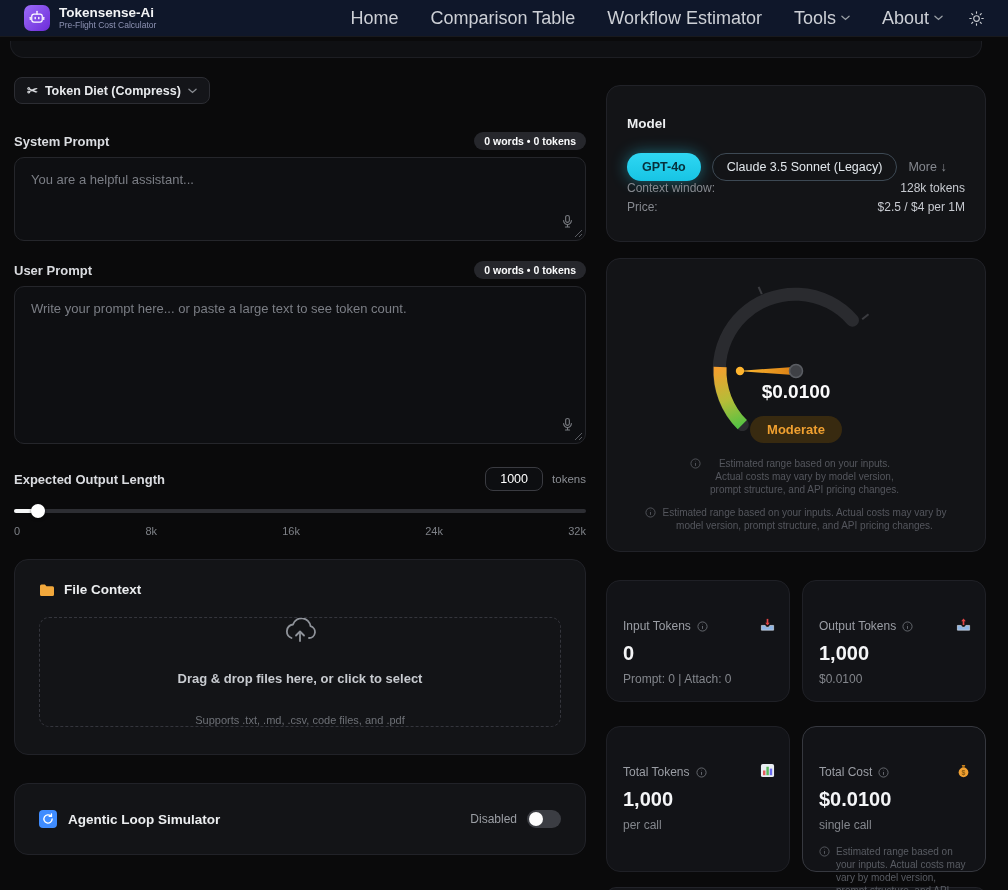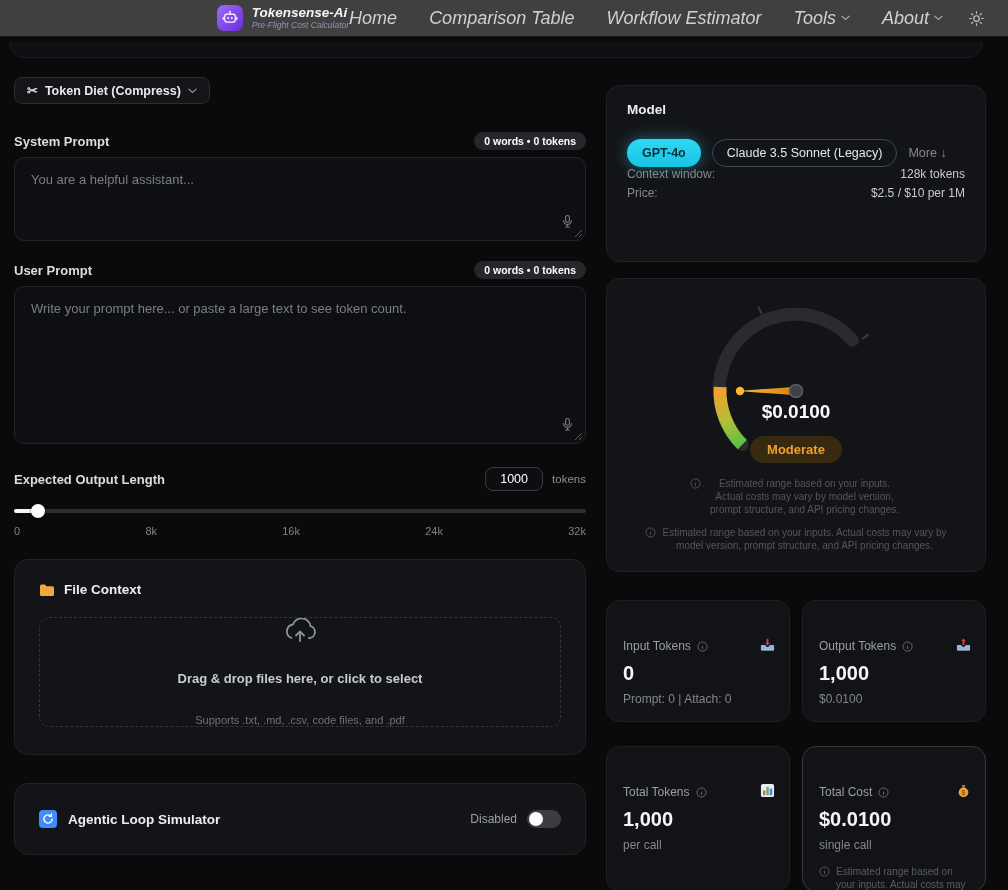--- a/index.html
+++ b/index.html
@@ -7,22 +7,22 @@
   body {
     background:#0a0a0b;
     font-family:"Liberation Sans", sans-serif;
     color:#e6e8eb;
     font-size:13px;
   }
   svg { display:block; }
 
   
   .nav {
-    height:37px; background:#404040; border-bottom:1px solid #18191d;
-    display:flex; align-items:center; justify-content:flex-end; padding:0 24px;font-style:italic;
+    height:37px; background:#0f172a; border-bottom:1px solid #18191d;
+    display:flex; align-items:center; justify-content:space-between; padding:0 24px;
   }
   .brand { display:flex; align-items:center; gap:9px; }
   .brand-logo {
     width:26px; height:26px; border-radius:7px;
     background:linear-gradient(135deg,#9b6cf8,#6d2bd9);
     display:flex; align-items:center; justify-content:center;
   }
   .brand-title { font-size:13.5px; font-weight:bold; color:#f2f3f5; line-height:14px; }
   .brand-sub { font-size:8.5px; color:#8e93b4; line-height:10px; }
   .nav-right { display:flex; align-items:center; gap:32px; }
@@ -104,21 +104,21 @@
   .loop-badge {
     width:18px; height:18px; border-radius:4px; background:#3f8cff;
     display:flex; align-items:center; justify-content:center;
   }
   .toggle-wrap { display:flex; align-items:center; gap:10px; }
   .toggle-state { font-size:12px; color:#9b9ea4; }
   .toggle { width:34px; height:18px; border-radius:9px; background:#3b3d43; position:relative; cursor:pointer; }
   .toggle-thumb { position:absolute; left:2px; top:2px; width:14px; height:14px; border-radius:50%; background:#fdfdfd; }
 
   
-  .model-card { margin-top:27px; height:177px; padding:16px 20px; }
+  .model-card { margin-top:27px; height:157px; padding:30px 20px; }
   .pill-row { margin-top:22px; display:flex; align-items:center; gap:11px; }
   .pill {
     border-radius:999px; font-size:12.5px; padding:6px 14px; cursor:pointer; white-space:nowrap;
   }
   .pill.active {
     background:linear-gradient(180deg,#2fd7f3,#17c4e4); color:#07303b; font-weight:bold;
     box-shadow:0 0 16px rgba(40,210,240,.45); border:none; padding:7px 15px;
   }
   .pill.ghost { background:transparent; border:1px solid #3d4954; color:#e2e7ec; }
   .more-link { font-size:12.5px; color:#85888f; cursor:pointer; }
@@ -326,21 +326,21 @@
         <div class="pill ghost">Claude 3.5 Sonnet (Legacy)</div>
         <div class="more-link">More ↓</div>
       </div>
       <div class="spec-rows">
         <div class="spec-row">
           <span class="spec-label">Context window:</span>
           <span class="spec-value">128k tokens</span>
         </div>
         <div class="spec-row">
           <span class="spec-label">Price:</span>
-          <span class="spec-value">$2.5 / $10 per 1M</span>
+          <span class="spec-value">$2.5 / $4 per 1M</span>
         </div>
       </div>
     </div>
 
     <div class="card gauge-card">
       <svg class="gauge-svg" width="220" height="160" viewBox="0 0 220 160">
         <defs>
           <linearGradient id="gseg" x1="56" y1="154" x2="34" y2="96" gradientUnits="userSpaceOnUse">
             <stop offset="0" stop-color="#56c243"></stop>
             <stop offset="0.45" stop-color="#b4bd38"></stop>

